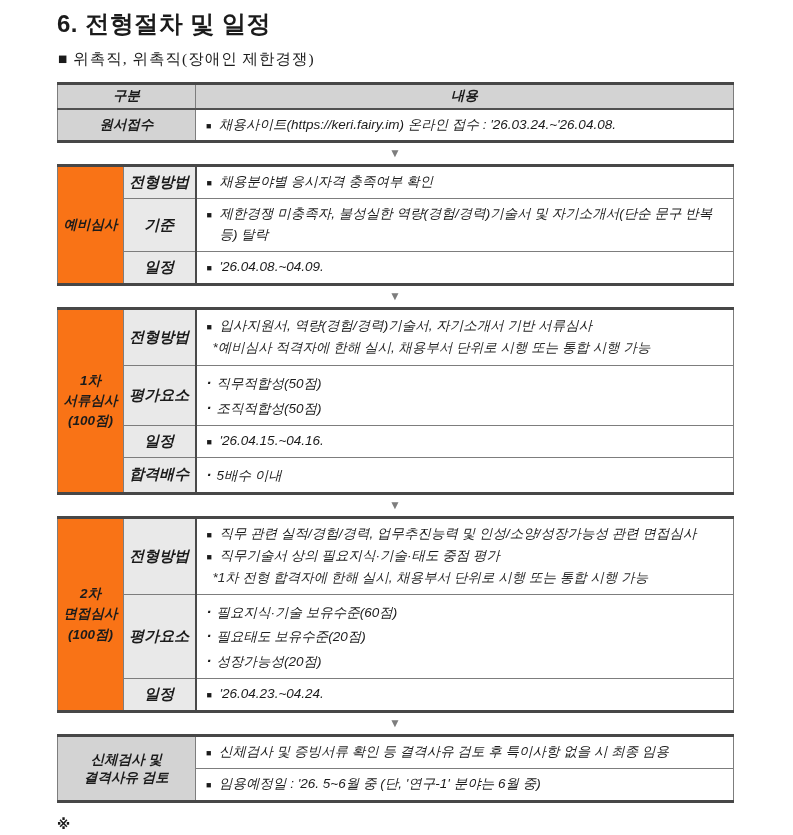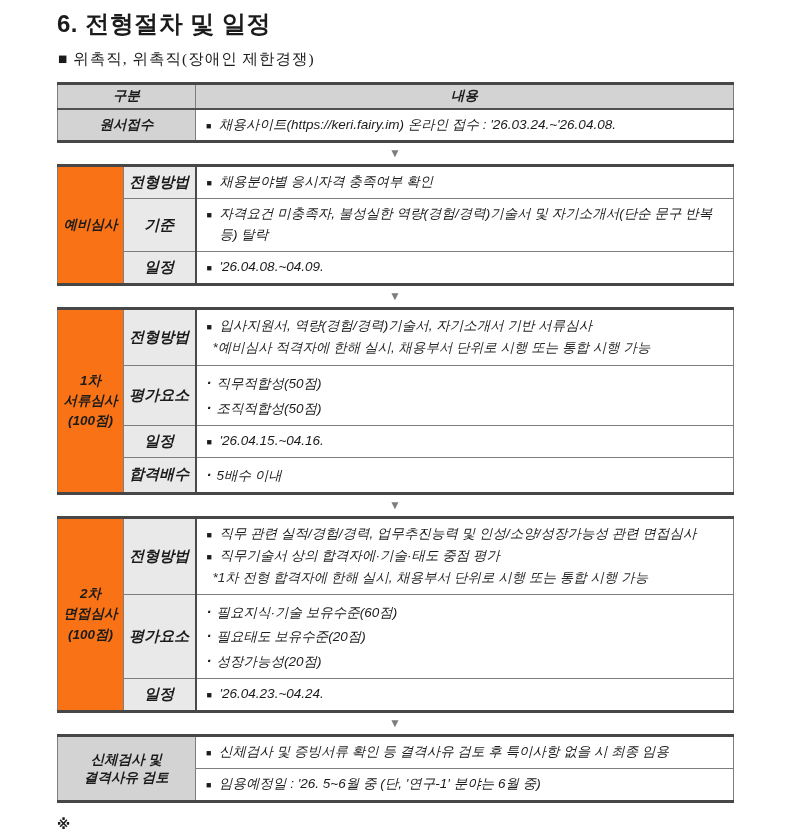--- a/index.html
+++ b/index.html
@@ -89,21 +89,21 @@
           <span class="bullet">■</span>
           <span class="t">채용분야별 응시자격 충족여부 확인</span>
         </div>
       </td>
     </tr>
     <tr style="height:32px;">
       <td class="label">기준</td>
       <td class="content">
         <div class="line sq">
           <span class="bullet">■</span>
-          <span class="t">자격요건 미충족자, 불성실한 역량(경험/경력)기술서 및 자기소개서(단순 문구 반복 등) 탈락</span>
+          <span class="t">제한경쟁 미충족자, 불성실한 역량(경험/경력)기술서 및 자기소개서(단순 문구 반복 등) 탈락</span>
         </div>
       </td>
     </tr>
     <tr style="height:31px;">
       <td class="label">일정</td>
       <td class="content">
         <div class="line sq">
           <span class="bullet">■</span>
           <span class="t">'26.04.08.~04.09.</span>
         </div>
@@ -188,21 +188,21 @@
         <span style="display:block">(100점)</span>
       </td>
       <td class="label">전형방법</td>
       <td class="content">
         <div class="line sq">
           <span class="bullet">■</span>
           <span class="t">직무 관련 실적/경험/경력, 업무추진능력 및 인성/소양/성장가능성 관련 면접심사</span>
         </div>
         <div class="line sq">
           <span class="bullet">■</span>
-          <span class="t">직무기술서 상의 합격자에·기술·태도 중점 평가</span>
+          <span class="t">직무기술서 상의 필요지식·기술·태도 중점 평가</span>
         </div>
         <div class="line sub">
           <span class="t">*1차 전형 합격자에 한해 실시, 채용부서 단위로 시행 또는 통합 시행 가능</span>
         </div>
       </td>
     </tr>
     <tr style="height:77px;">
       <td class="label">평가요소</td>
       <td class="content">
         <div class="line dot">

